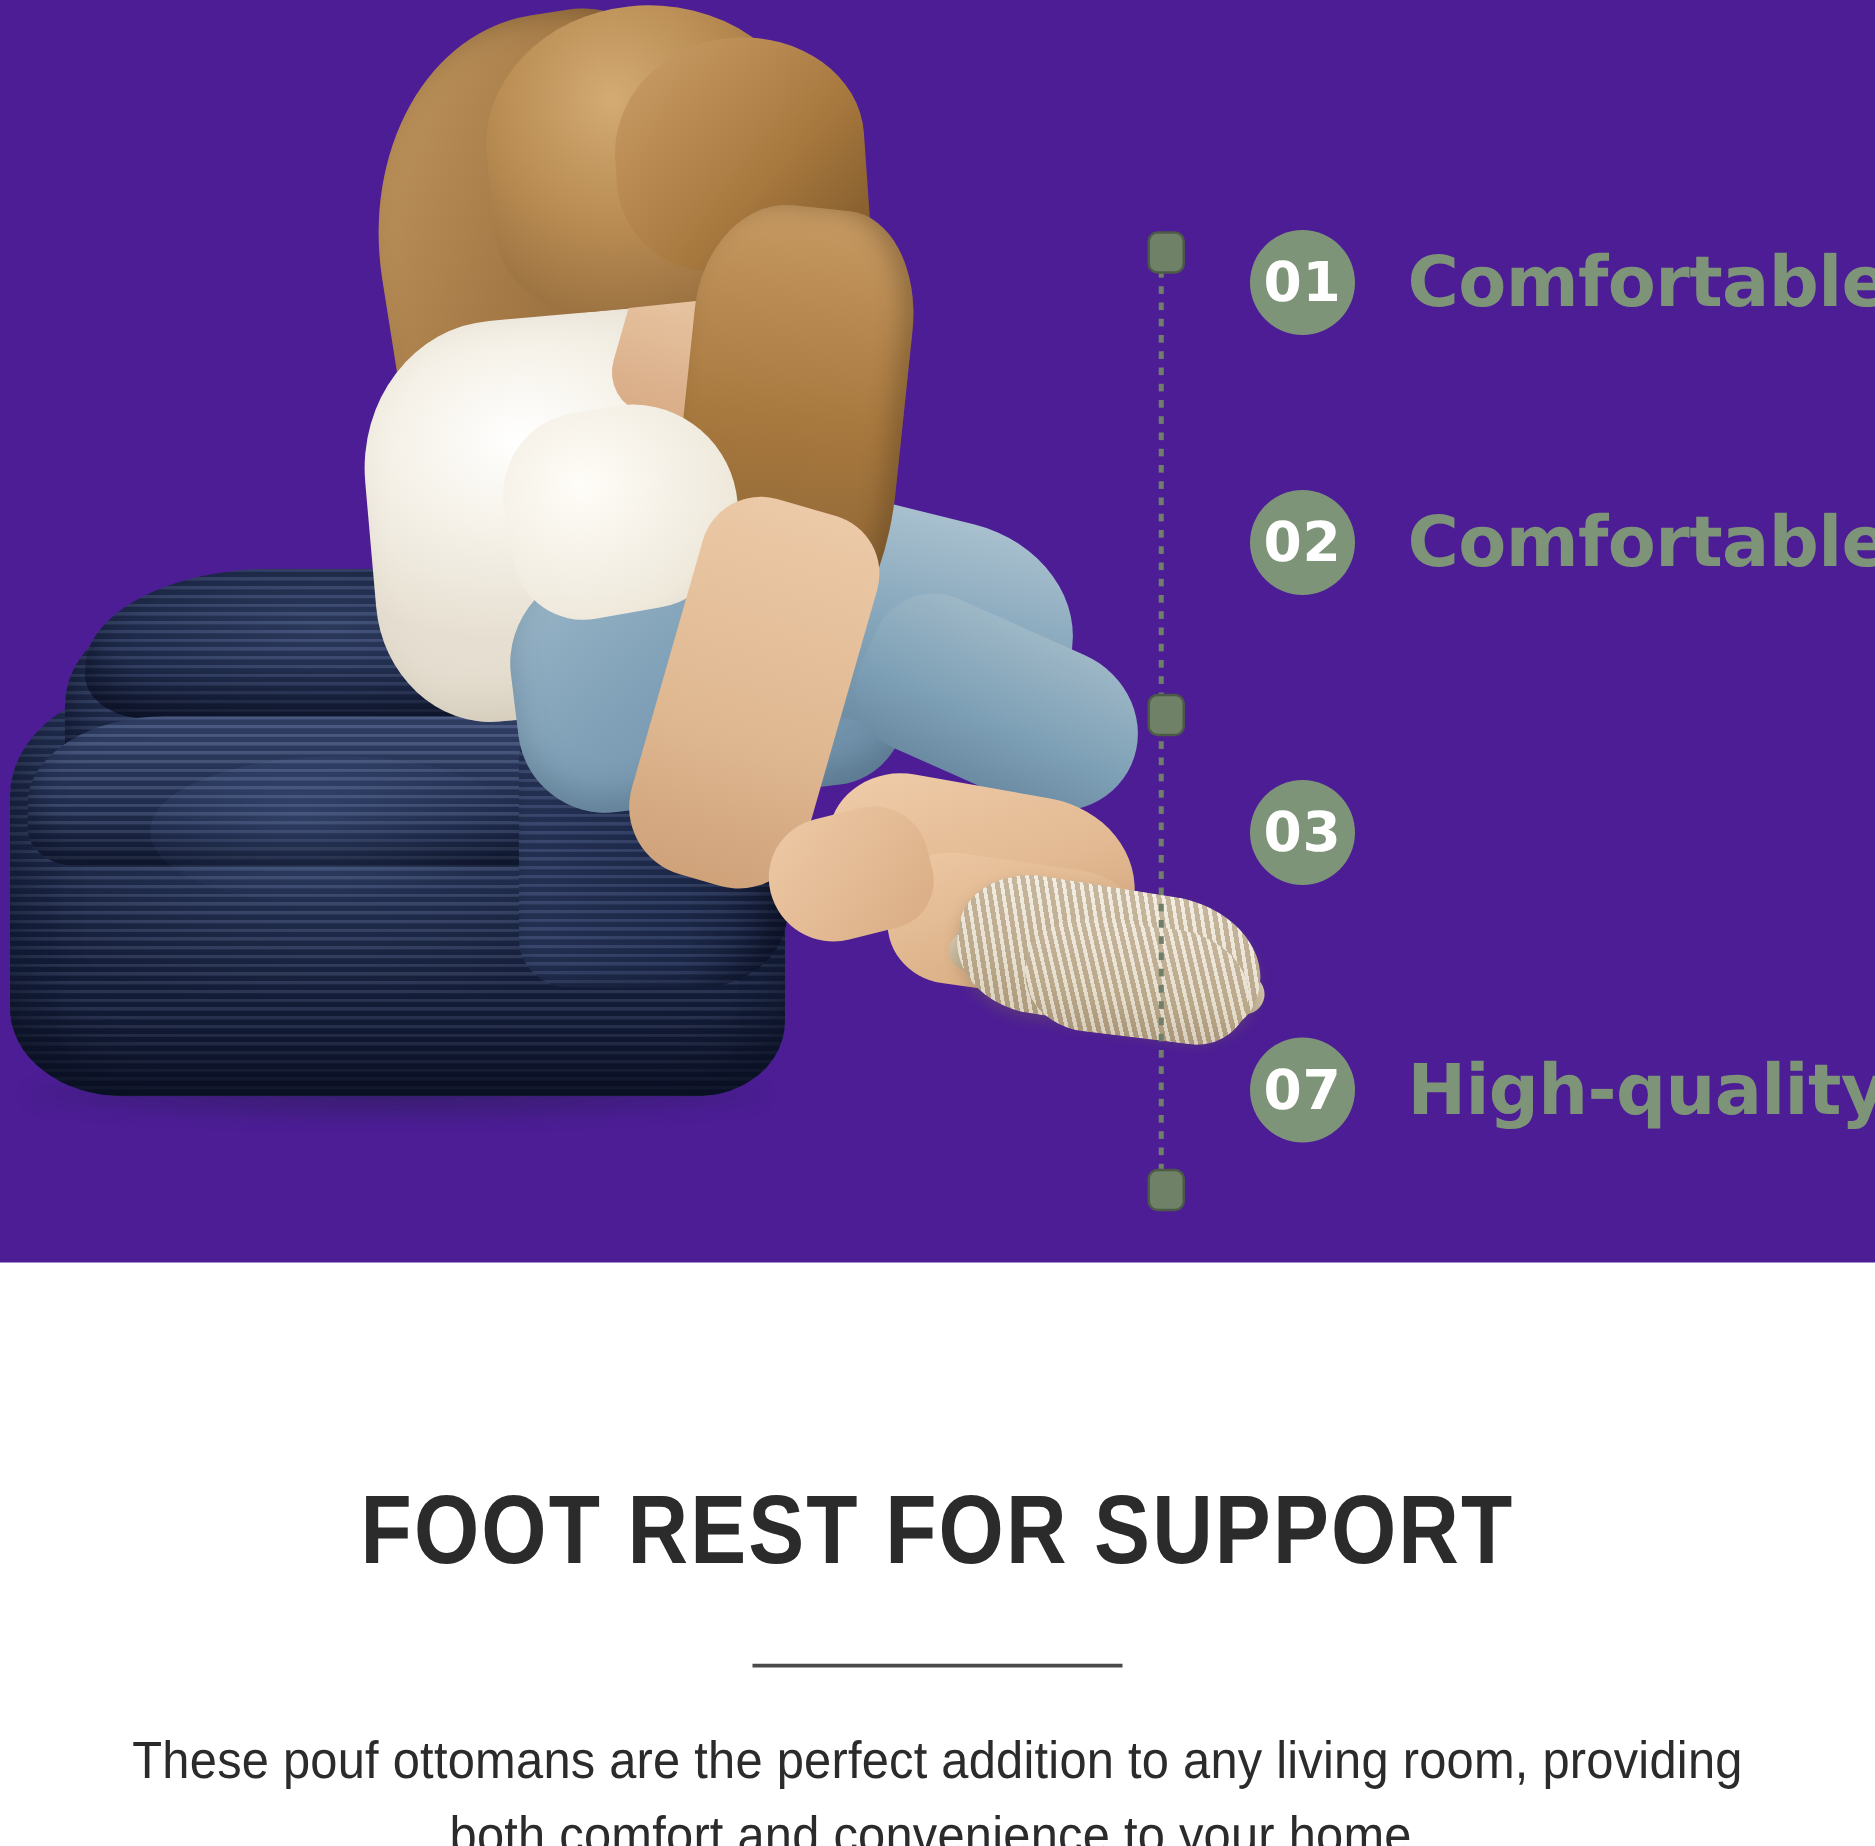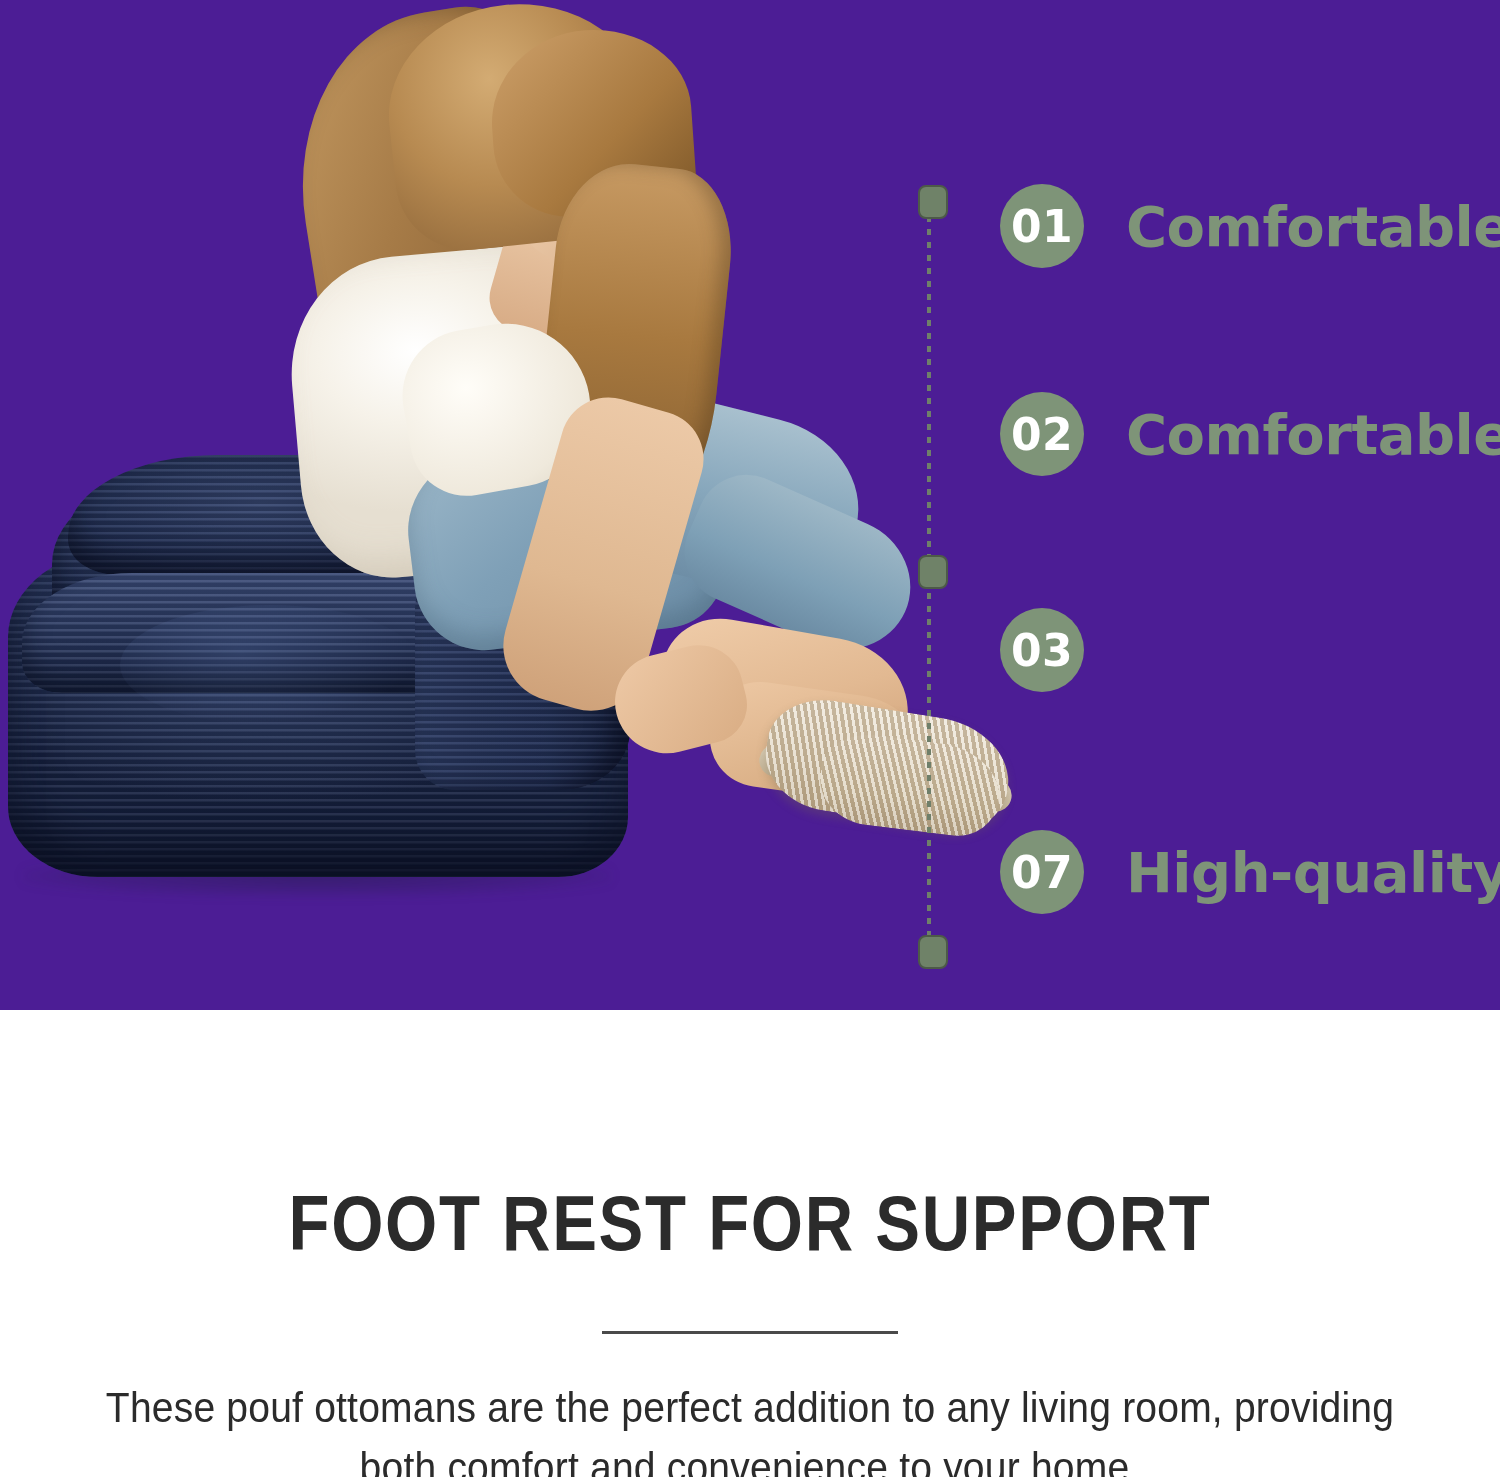--- a/index.html
+++ b/index.html
@@ -195,21 +195,21 @@
     background-image:linear-gradient(to bottom,#6f7f6a 0 6px, rgba(0,0,0,0) 6px 13px);
     background-size:4px 13px;background-repeat:repeat-y;
   }
   .sq{
     position:absolute;left:18px;width:26px;height:30px;
     background:#6f8268;border:2px solid #4d5a48;border-radius:8px;
   }
   .sq.s1{top:15px;} .sq.s2{top:385px;} .sq.s3{top:765px;}
 
   .frow{position:absolute;left:100px;display:flex;align-items:center;gap:42px;}
-  .frow.r1{top:14px;} .frow.r2{top:222px;} .frow.r3{top:438px;} .frow.r4{top:660px;}
+  .frow.r1{top:14px;} .frow.r2{top:222px;} .frow.r3{top:454px;} .frow.r4{top:660px;}
   .badge{
     width:84px;height:84px;border-radius:50%;
     background:#7e9478;color:#ffffff;
     display:flex;align-items:center;justify-content:center;
     font-size:44px;font-weight:700;letter-spacing:.5px;
     font-family:"DejaVu Sans", sans-serif;
     flex:none;
   }
   .flabel{
     color:#7e9478;font-size:56px;font-weight:700;white-space:nowrap;

